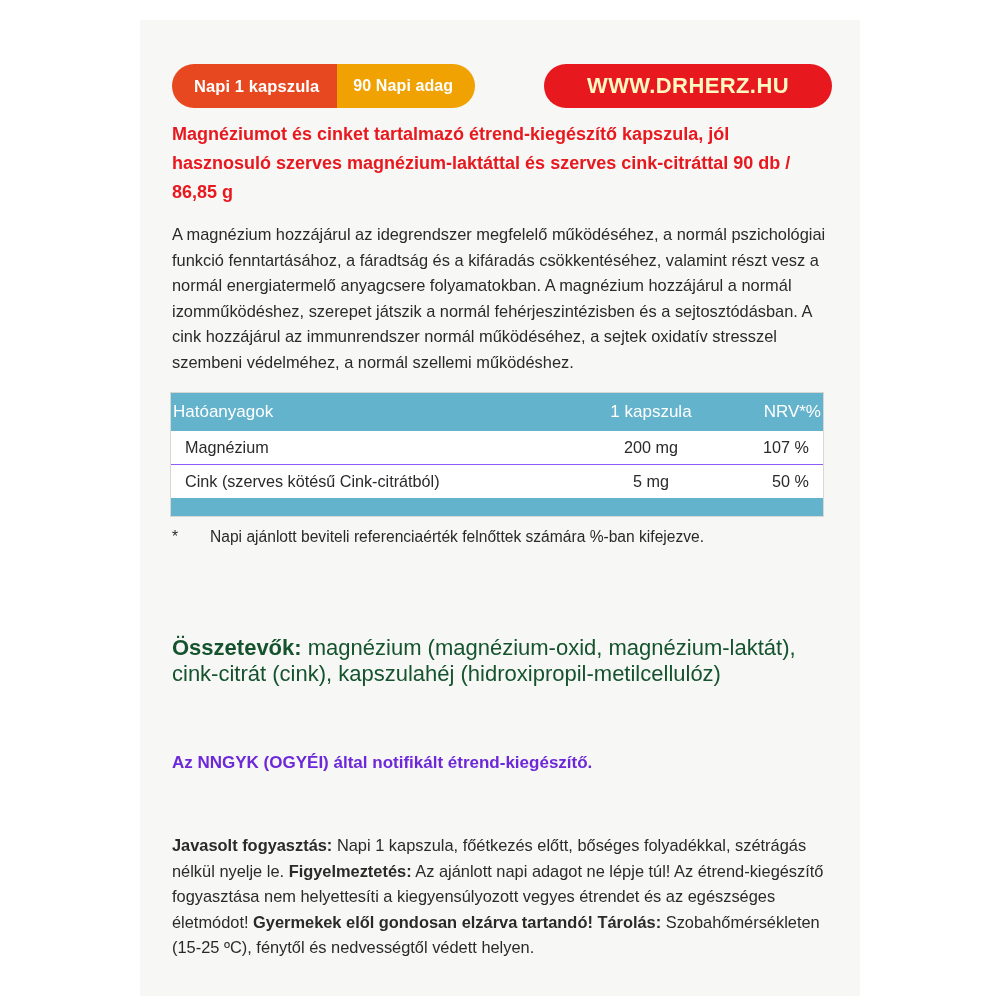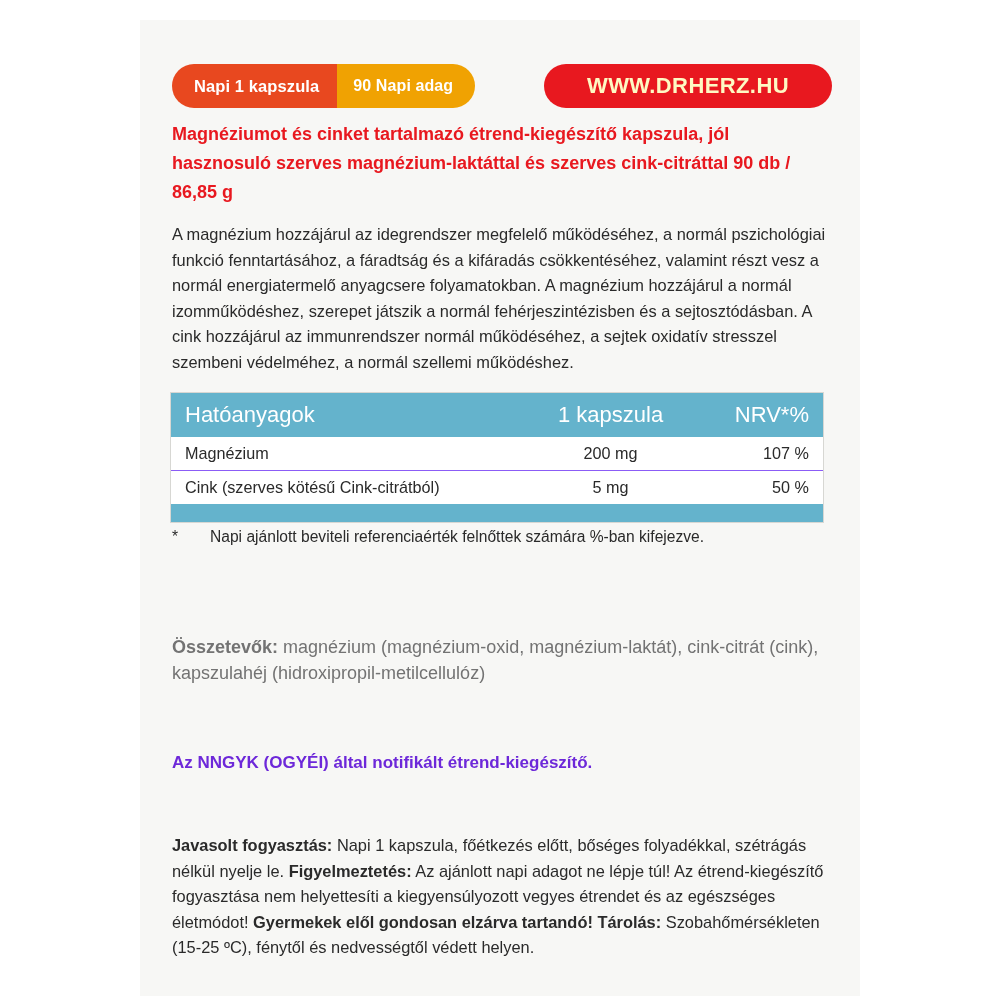--- a/index.html
+++ b/index.html
@@ -119,22 +119,22 @@
   }
   table.nutri {
     width: 100%;
     border-collapse: collapse;
     font-size: 16.2px;
   }
   table.nutri th {
     background: #64b3cc;
     color: #ffffff;
     font-weight: normal;
-    font-size: 22px;
-    padding: 9px 14px;
+    font-size: 17px;
+    padding: 9px 2px;
     text-align: left;
   }
   table.nutri th.c { text-align: center; }
   table.nutri th.r { text-align: right; }
   table.nutri td {
     padding: 7px 14px;
     border-bottom: 1px solid #8b5cf6;
     color: #2a2a2a;
   }
   table.nutri td.c { text-align: center; }
@@ -155,23 +155,23 @@
   .footnote .star {
     display: inline-block;
     width: 38px;
   }
   
   .ingredients {
     position: absolute;
     left: 172px;
     top: 615px;
     width: 664px;
-    font-size: 18px;
+    font-size: 22px;
     line-height: 25.5px;
-    color: #737373;
+    color: #14532d;
   }
   .ingredients b { font-weight: bold; }
   .notified {
     position: absolute;
     left: 172px;
     top: 733px;
     width: 664px;
     font-size: 17px;
     font-weight: bold;
     color: #6d28d9;

